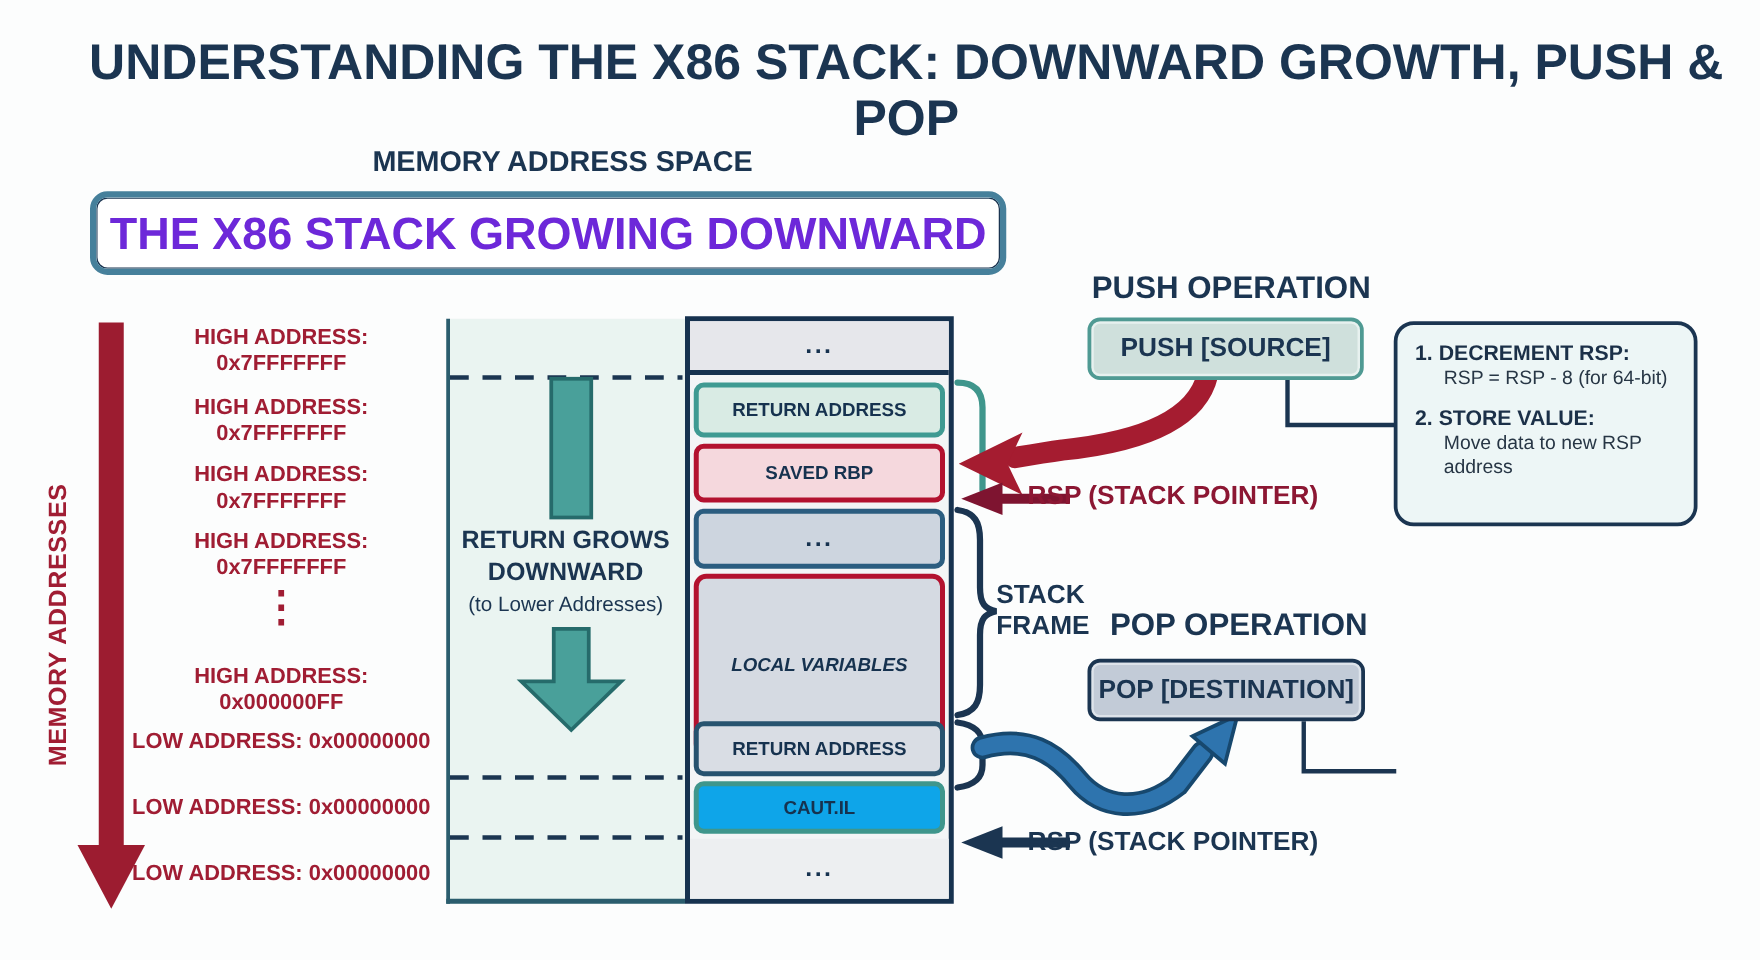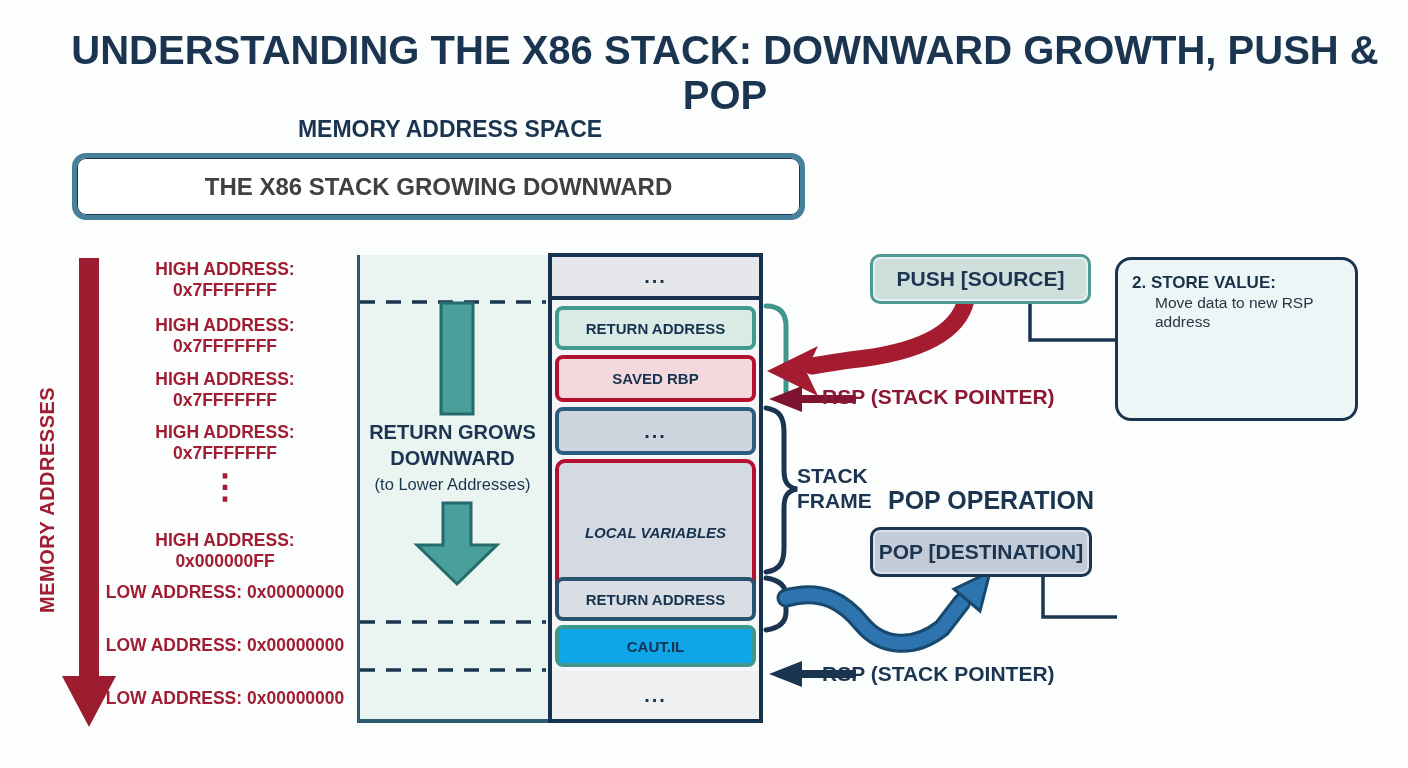--- a/index.html
+++ b/index.html
@@ -11,21 +11,21 @@
 
   
   .main-title { left:0; top:28px; width:1408px; text-align:center; font-size:40px; font-weight:bold;
                 color:#1b3551; letter-spacing:0px; z-index:3;padding-left:42px; }
 
   
   .mas-heading { left:255px; top:116px; width:390px; text-align:center; font-size:23px; font-weight:bold; color:#1b3551; z-index:3; }
   .mas-box { left:72px; top:153px; width:733px; height:67px; background:#ffffff; border:5px solid #46809b;
              border-radius:14px; box-shadow:0 0 0 1px #1b3551 inset; z-index:3;
              display:flex; align-items:center; justify-content:center; }
-  .mas-box span { font-size:24px; font-weight:bold; color:#404040; }
+  .mas-box span { font-size:36px; font-weight:bold; color:#6d28d9; }
 
   
   .axis-label { left:30px; top:355px; width:34px; height:290px; z-index:3;
                 writing-mode:vertical-rl; transform:rotate(180deg);
                 font-size:20px; font-weight:bold; color:#a01d33; letter-spacing:0.5px;
                 display:flex; align-items:center; justify-content:center; text-align:center; }
   .addr { left:105px; width:240px; height:26px; text-align:center; font-size:17.5px; font-weight:bold;
           color:#a01d33; z-index:3; }
   .addr.dots { font-size:34px; height:46px; line-height:40px; }
 
@@ -118,23 +118,28 @@
   <div class="abs cell cell-5">LOCAL VARIABLES</div>
   <div class="abs cell cell-6">RETURN ADDRESS</div>
   <div class="abs cell cell-7">CAUT.IL</div>
   <div class="abs cell cell-8 ellipsis">...</div>
 
   <div class="abs frame-label">
     <div>STACK</div>
     <div>FRAME</div>
   </div>
 
+  <div class="abs op-heading push-heading">PUSH OPERATION</div>
   <div class="abs op-button push-button">PUSH [SOURCE]</div>
   <div class="abs rsp-label rsp-push">RSP (STACK POINTER)</div>
   <div class="abs info-box info-push">
+    <div class="step">
+      <div class="step-head">1. DECREMENT RSP:</div>
+      <div class="step-body">RSP = RSP - 8 (for 64-bit)</div>
+    </div>
     <div class="step">
       <div class="step-head">2. STORE VALUE:</div>
       <div class="step-body">Move data to new RSP address</div>
     </div>
   </div>
 
   <div class="abs op-heading pop-heading">POP OPERATION</div>
   <div class="abs op-button pop-button">POP [DESTINATION]</div>
   <div class="abs rsp-label rsp-pop">RSP (STACK POINTER)</div>
 

